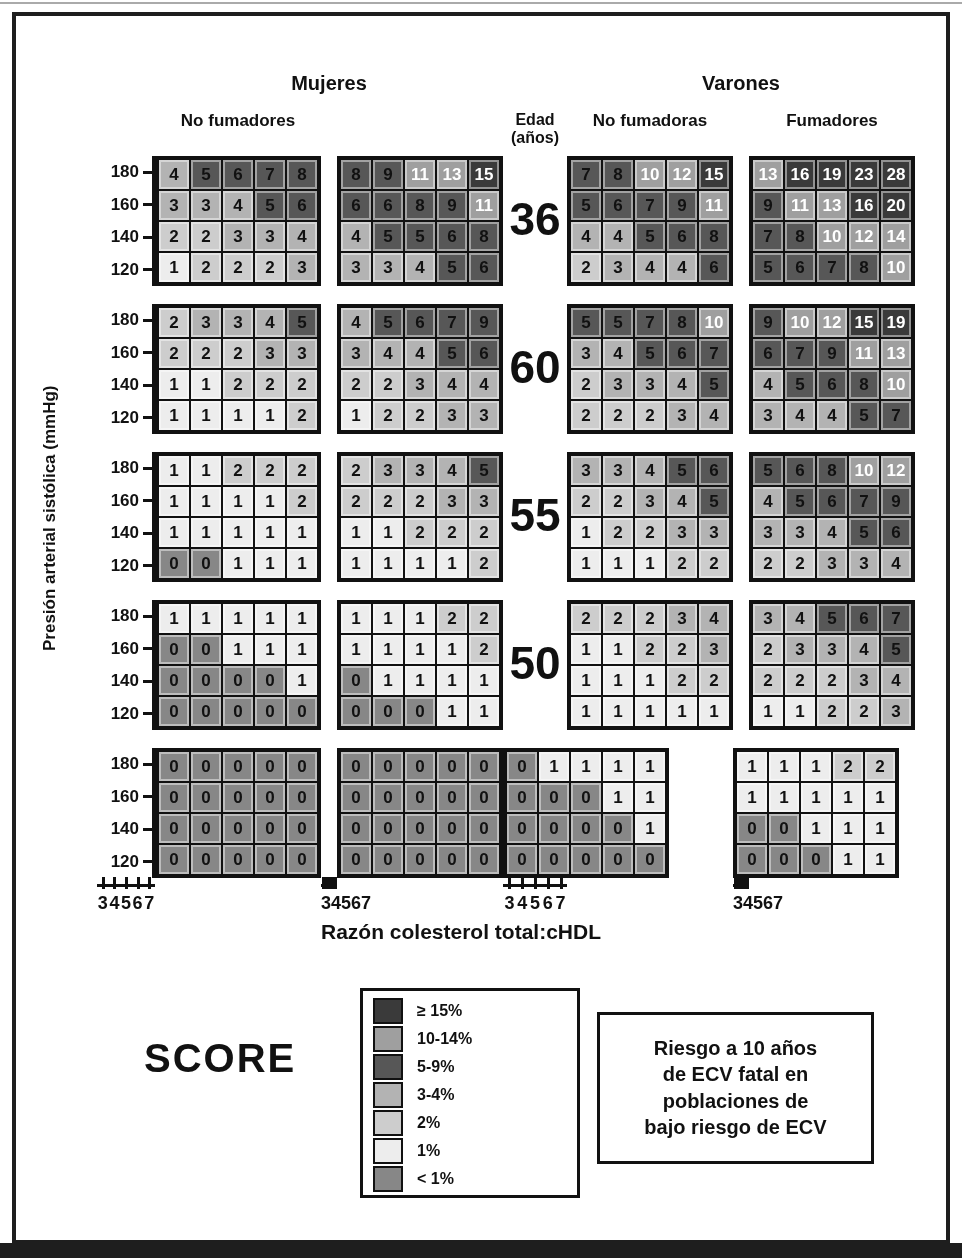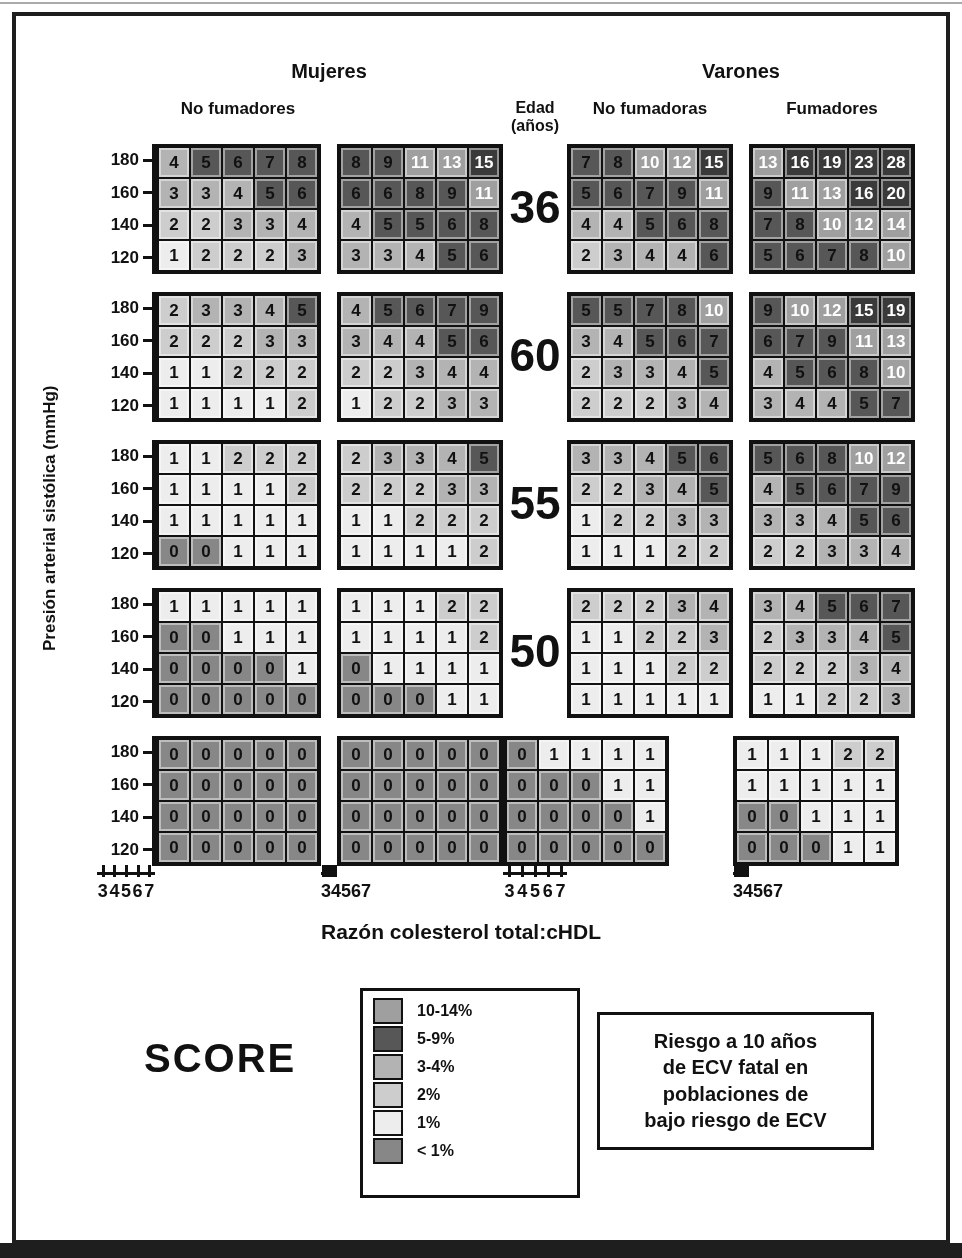--- a/index.html
+++ b/index.html
@@ -1,20 +1,20 @@
 <!DOCTYPE html>
 <html><head>
 <meta charset="utf-8">
 <style>
   html,body{margin:0;padding:0;background:#fff;}
   body{width:962px;height:1258px;position:relative;font-family:"Liberation Sans",sans-serif;color:#111;overflow:hidden;}
   .topline{position:absolute;top:2px;left:0;width:100%;height:2px;background:#aaa;}
   .bottombar{position:absolute;left:0;bottom:0;width:100%;height:15px;background:#1e1e1e;}
   .frame{position:absolute;left:12px;top:12px;width:938px;height:1232px;border:4px solid #1e1e1e;box-sizing:border-box;background:#fff;}
-  .cols{display:grid;grid-template-columns:58px 166px 16px 166px 64px 166px 16px 166px;margin-left:81px;}
+  .cols{display:grid;grid-template-columns:58px 166px 16px 166px 64px 166px 16px 166px;margin-left:81px;margin-top:12px;}
   .hdr1{padding-top:44px;}
   .hdr1 .g{font-size:20px;font-weight:700;text-align:center;}
   .hdr1 .women{grid-column:2/5;}
   .hdr1 .men{grid-column:6/9;}
   .hdr2{margin-top:16px;}
   .hdr2 .h{font-size:17px;font-weight:700;text-align:center;}
   .hdr2 .c2{grid-column:2;} .hdr2 .c4{grid-column:4;} .hdr2 .c5{grid-column:5;font-size:16px;line-height:1.1;}
   .hdr2 .c6{grid-column:6;} .hdr2 .c8{grid-column:8;}
   #maingrid{margin-top:10px;row-gap:18px;}
   .yaxis{display:flex;flex-direction:column;justify-content:space-around;border-right:3px solid #111;height:130px;}
@@ -29,21 +29,21 @@
   .xtick{position:absolute;top:-10px;width:3px;height:12px;background:#111;}
   .xnums{display:grid;grid-template-columns:repeat(5,1fr);margin-top:4px;}
   .xnums span{text-align:center;font-size:18px;font-weight:700;}
   .xtitle{position:absolute;left:0;right:40px;top:904px;text-align:center;font-size:21px;font-weight:700;}
   .ytitle{position:absolute;left:24px;top:282px;height:440px;writing-mode:vertical-rl;transform:rotate(180deg);text-align:center;font-size:17px;font-weight:700;}
   .score{position:absolute;left:128px;top:1020px;font-size:40px;font-weight:700;letter-spacing:2px;}
   .legendbox{position:absolute;left:344px;top:972px;width:220px;height:210px;border:3px solid #111;box-sizing:border-box;padding:7px 0 7px 10px;background:#fff;}
   .lrow{display:flex;align-items:center;height:26px;margin-bottom:2px;}
   .swatch{width:26px;height:22px;border:2px solid #111;box-sizing:content-box;}
   .llabel{font-size:16px;font-weight:700;margin-left:14px;}
-  .infobox{position:absolute;left:581px;top:996px;width:277px;border:3px solid #111;box-sizing:border-box;padding:13px 6px;text-align:center;background:#fff;}
+  .infobox{position:absolute;left:581px;top:996px;width:277px;border:3px solid #111;box-sizing:border-box;padding:20px 6px;text-align:center;background:#fff;}
   .infobox div{font-size:20px;font-weight:700;line-height:1.32;}
 </style>
 </head>
 <body>
 
 <div class="topline"></div>
 
 <div class="frame">
 
   <div class="cols hdr1">
@@ -677,20 +677,24 @@
     </div>
 
   <div class="xtitle">Razón colesterol total:cHDL</div>
   <div class="ytitle">Presión arterial sistólica (mmHg)</div>
 
   <div class="score">SCORE</div>
 
   <div class="legendbox">
     <div id="legend-items">
         <div class="lrow">
+          <div class="swatch" style="background: rgb(58, 58, 58);"></div>
+          <div class="llabel">≥ 15%</div>
+        </div>
+        <div class="lrow">
           <div class="swatch" style="background: rgb(159, 159, 159);"></div>
           <div class="llabel">10-14%</div>
         </div>
         <div class="lrow">
           <div class="swatch" style="background: rgb(87, 87, 87);"></div>
           <div class="llabel">5-9%</div>
         </div>
         <div class="lrow">
           <div class="swatch" style="background: rgb(179, 179, 179);"></div>
           <div class="llabel">3-4%</div>

